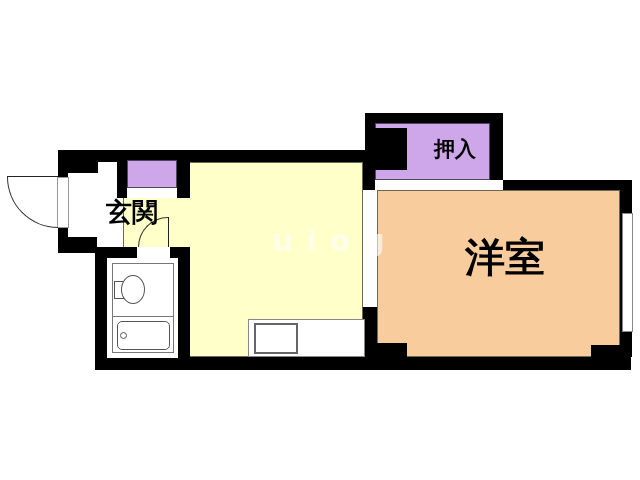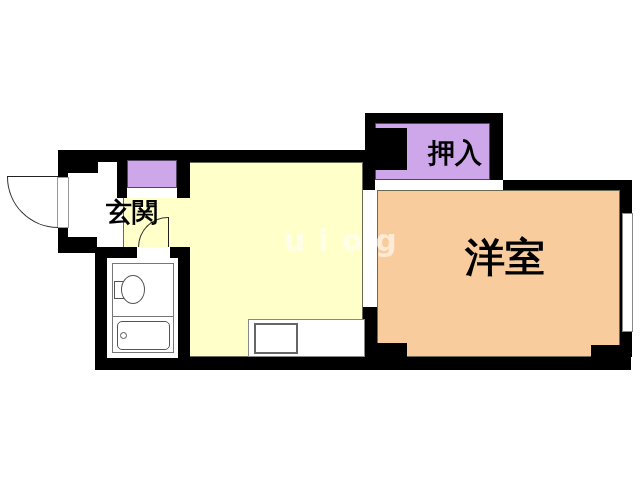--- a/index.html
+++ b/index.html
@@ -25,21 +25,21 @@
   .arc-tl{border-top:1px solid #333;border-left:1px solid #333;border-top-left-radius:100%;}
 </style>
 </head>
 <body>
 
 <div class="canvas">
 
   <div class="abs room" style="left:123px;top:162px;width:240px;height:195px;background:#ffffc9;"></div>
   <div class="abs room" style="left:377px;top:190px;width:243px;height:167px;background:#f9cc9d;"></div>
 
-  <div class="watermark" style="left:284px;top:226px;">uiog</div>
+  <div class="watermark" style="left:272px;top:226px;">uiog</div>
 
   <div class="abs wall" style="left:58px;top:150px;width:307px;height:12px;"></div>
   <div class="abs wall" style="left:58px;top:162px;width:40px;height:11px;"></div>
   <div class="abs wall" style="left:58px;top:150px;width:10px;height:27px;"></div>
   <div class="abs wall" style="left:58px;top:228px;width:10px;height:25px;"></div>
   <div class="abs wall" style="left:58px;top:237px;width:39px;height:16px;"></div>
   <div class="abs wall" style="left:117px;top:150px;width:10px;height:48px;"></div>
   <div class="abs wall" style="left:177px;top:150px;width:13px;height:48px;"></div>
   <div class="abs wall" style="left:95px;top:247px;width:95px;height:121px;"></div>
   <div class="abs wall" style="left:95px;top:357px;width:536px;height:13px;"></div>
@@ -74,16 +74,16 @@
   <div class="abs arc-tl" style="left:138px;top:217px;width:30px;height:30px;"></div>
 
   <div class="abs white" style="left:57px;top:177px;width:12px;height:51px;border:1px solid #999;"></div>
   <div class="abs" style="left:7px;top:176px;width:51px;height:1px;background:#222;"></div>
   <div class="abs arc-bl" style="left:7px;top:177px;width:51px;height:51px;"></div>
 
   <div class="abs fixture" style="left:248px;top:319px;width:117px;height:38px;border-color:#888;"></div>
   <div class="abs" style="left:254px;top:323px;width:44px;height:31px;border:2px solid #666;background:#fff;"></div>
 
   <div class="label" style="left:68px;top:199px;width:60px;font-size:26px;margin-left:34px;">玄関</div>
-  <div class="label" style="left:415px;top:139px;width:80px;font-size:27px;">押入</div>
+  <div class="label" style="left:415px;top:139px;width:80px;font-size:21px;">押入</div>
   <div class="label" style="left:455px;top:237px;width:100px;font-size:40px;">洋室</div>
 
 </div>
 
 </body></html>

